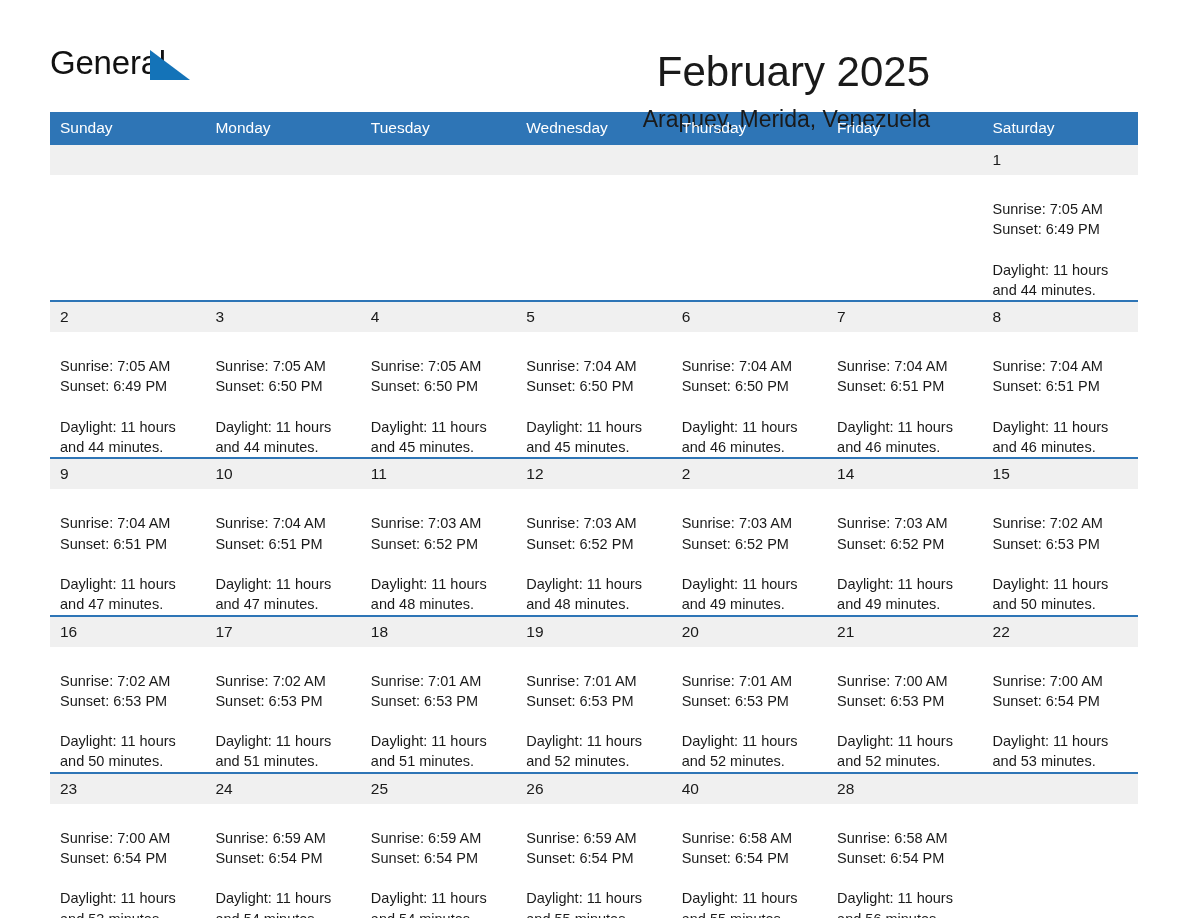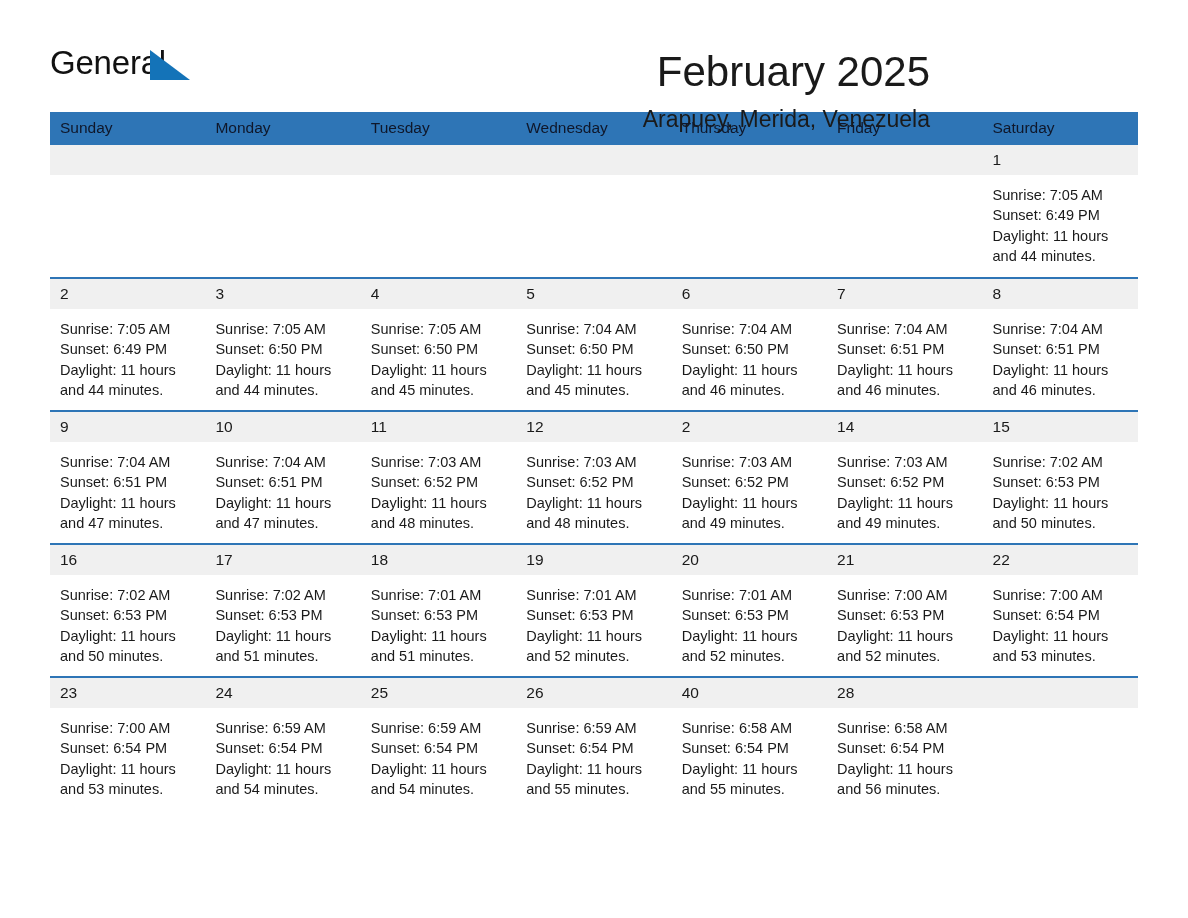--- a/index.html
+++ b/index.html
@@ -84,21 +84,21 @@
   }
 
   
   .calendar {
     width: 1088px;
     border-collapse: collapse;
     table-layout: fixed;
   }
   .calendar th {
     background: #2e75b6;
-    color: #0f172a;
+    color: #ffffff;
     font-weight: normal;
     font-size: 15.5px;
     text-align: left;
     padding: 7px 0 8px 10px;
     height: 16px;
     vertical-align: middle;
   }
   .week-row > td {
     vertical-align: top;
     padding: 0;
@@ -117,27 +117,27 @@
     font-size: 15.5px;
     line-height: 18px;
     padding: 6px 0 6px 10px;
     color: #1a1a1a;
     height: 18px;
   }
   .cell-empty .daynum {
     color: transparent;
   }
   .details {
-    padding: 10px 10px 0 10px;
+    padding: 24px 10px 0 10px;
     font-size: 14.5px;
     line-height: 20.3px;
     color: #1a1a1a;
   }
   .details div { white-space: nowrap; }
-  .details .dl { white-space: normal; }
+  .details .dl { white-space: normal; margin-top: 20px; }
 </style>
 </head>
 <body>
 
 <div class="page">
 
   <div class="header">
 
     <div class="logo">
       <span class="logo-row1">General</span>

